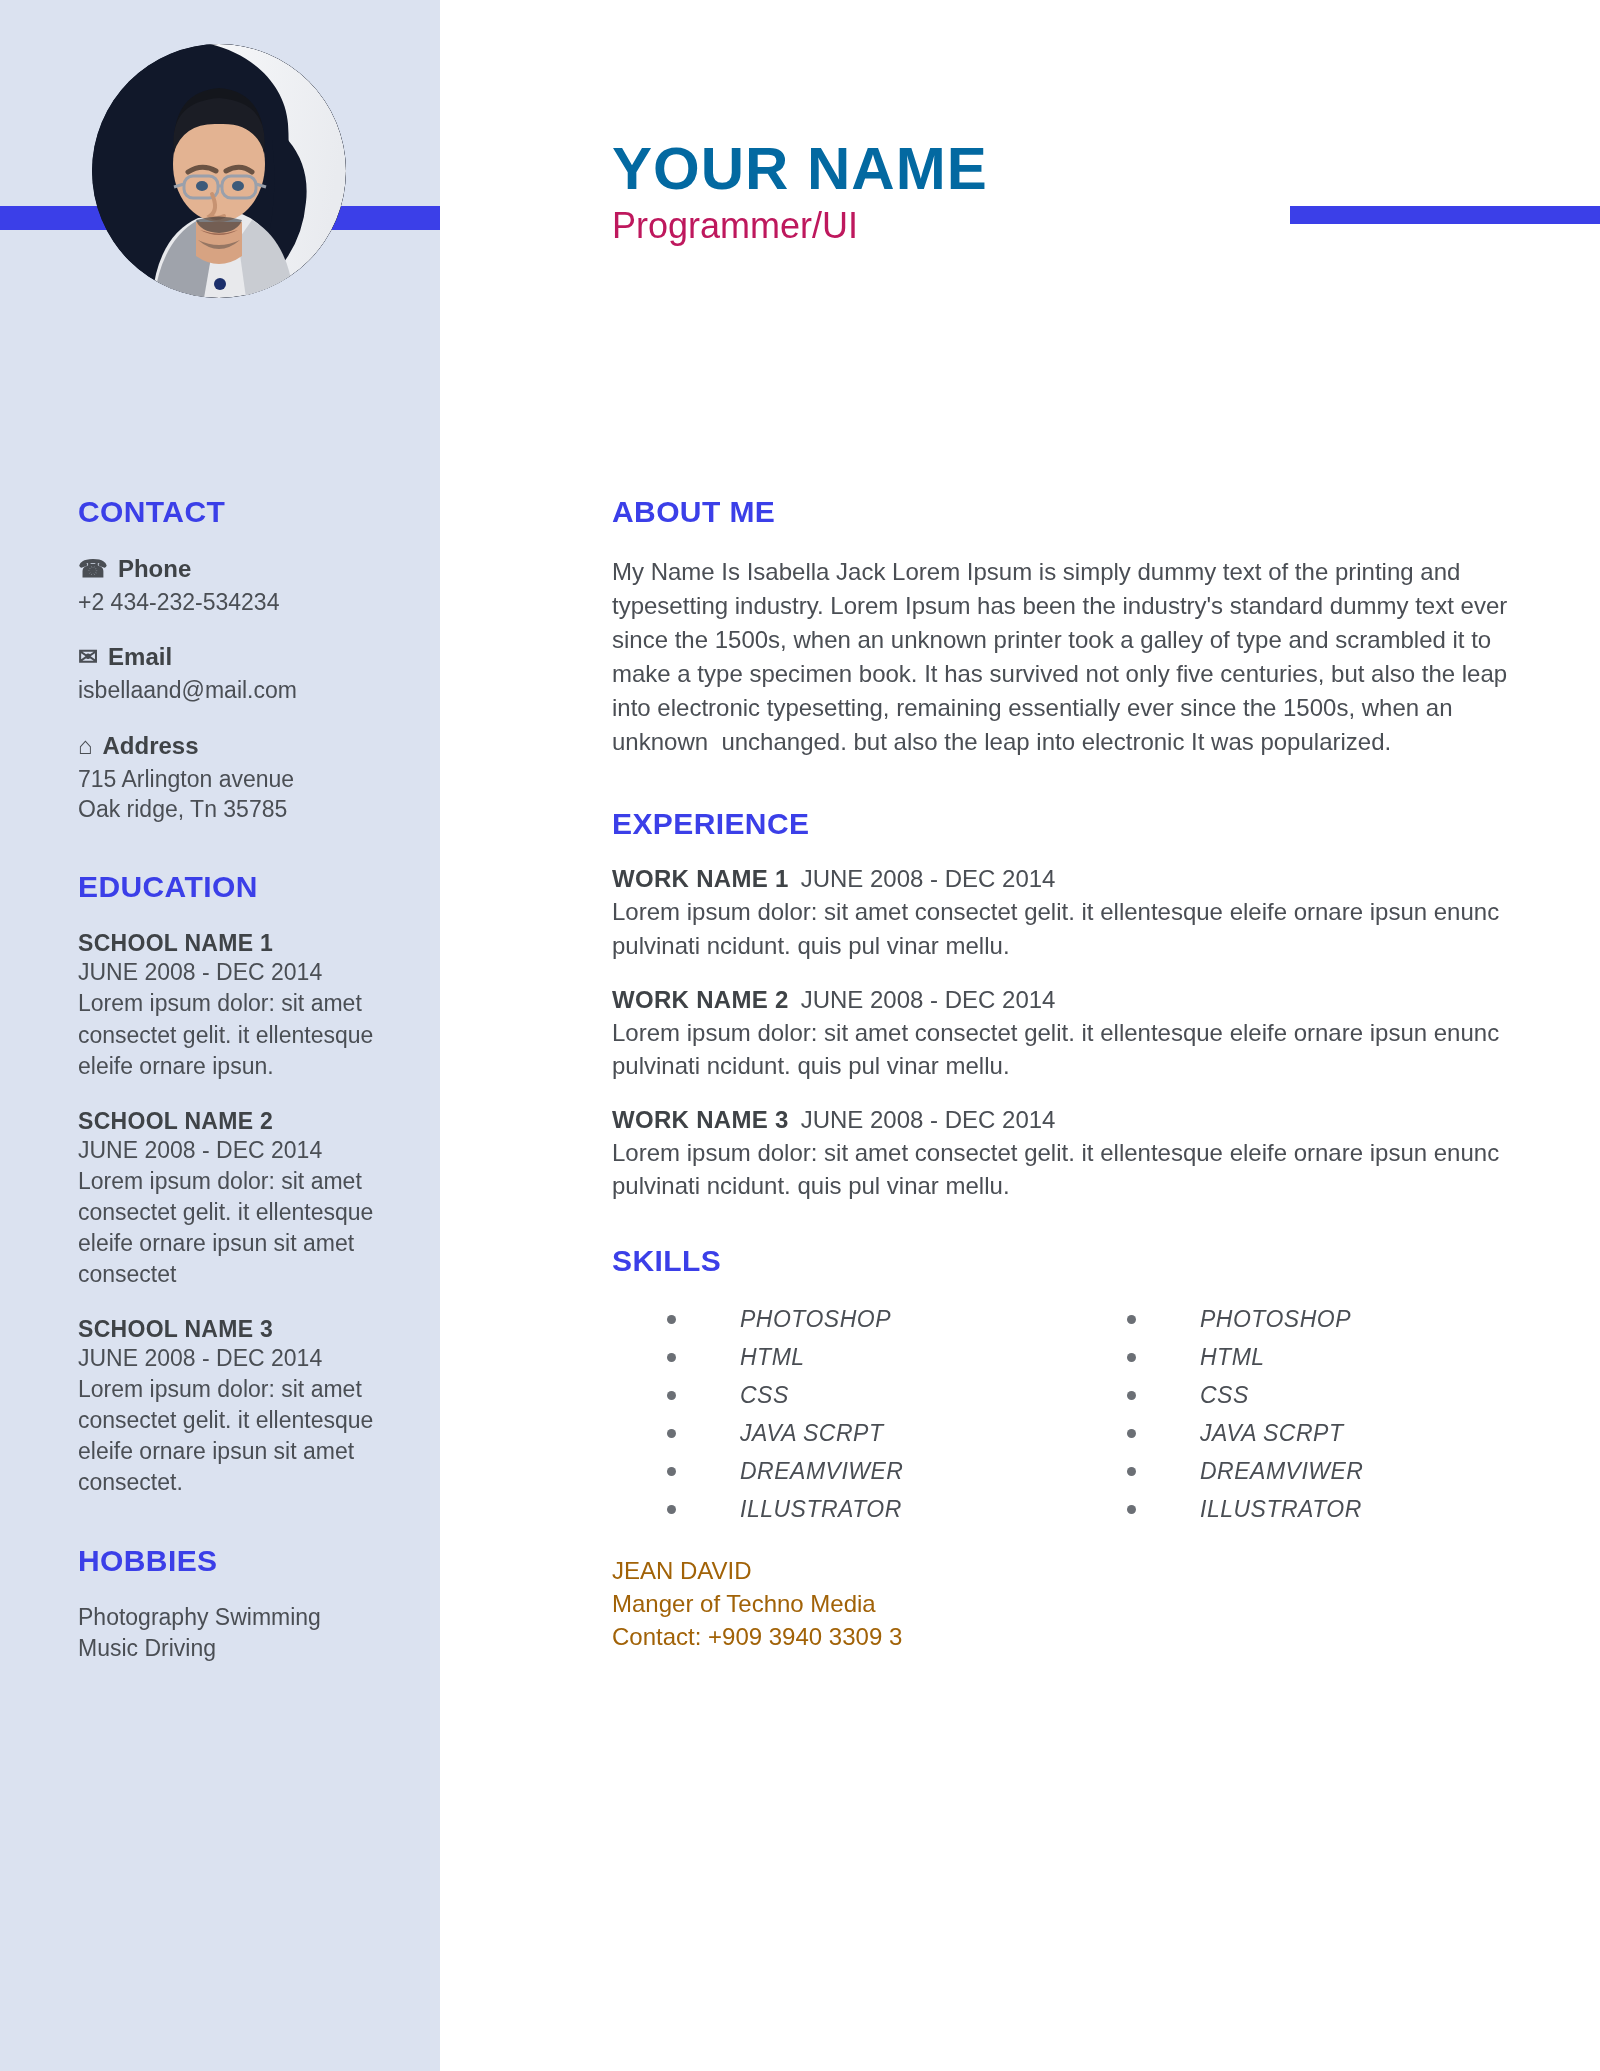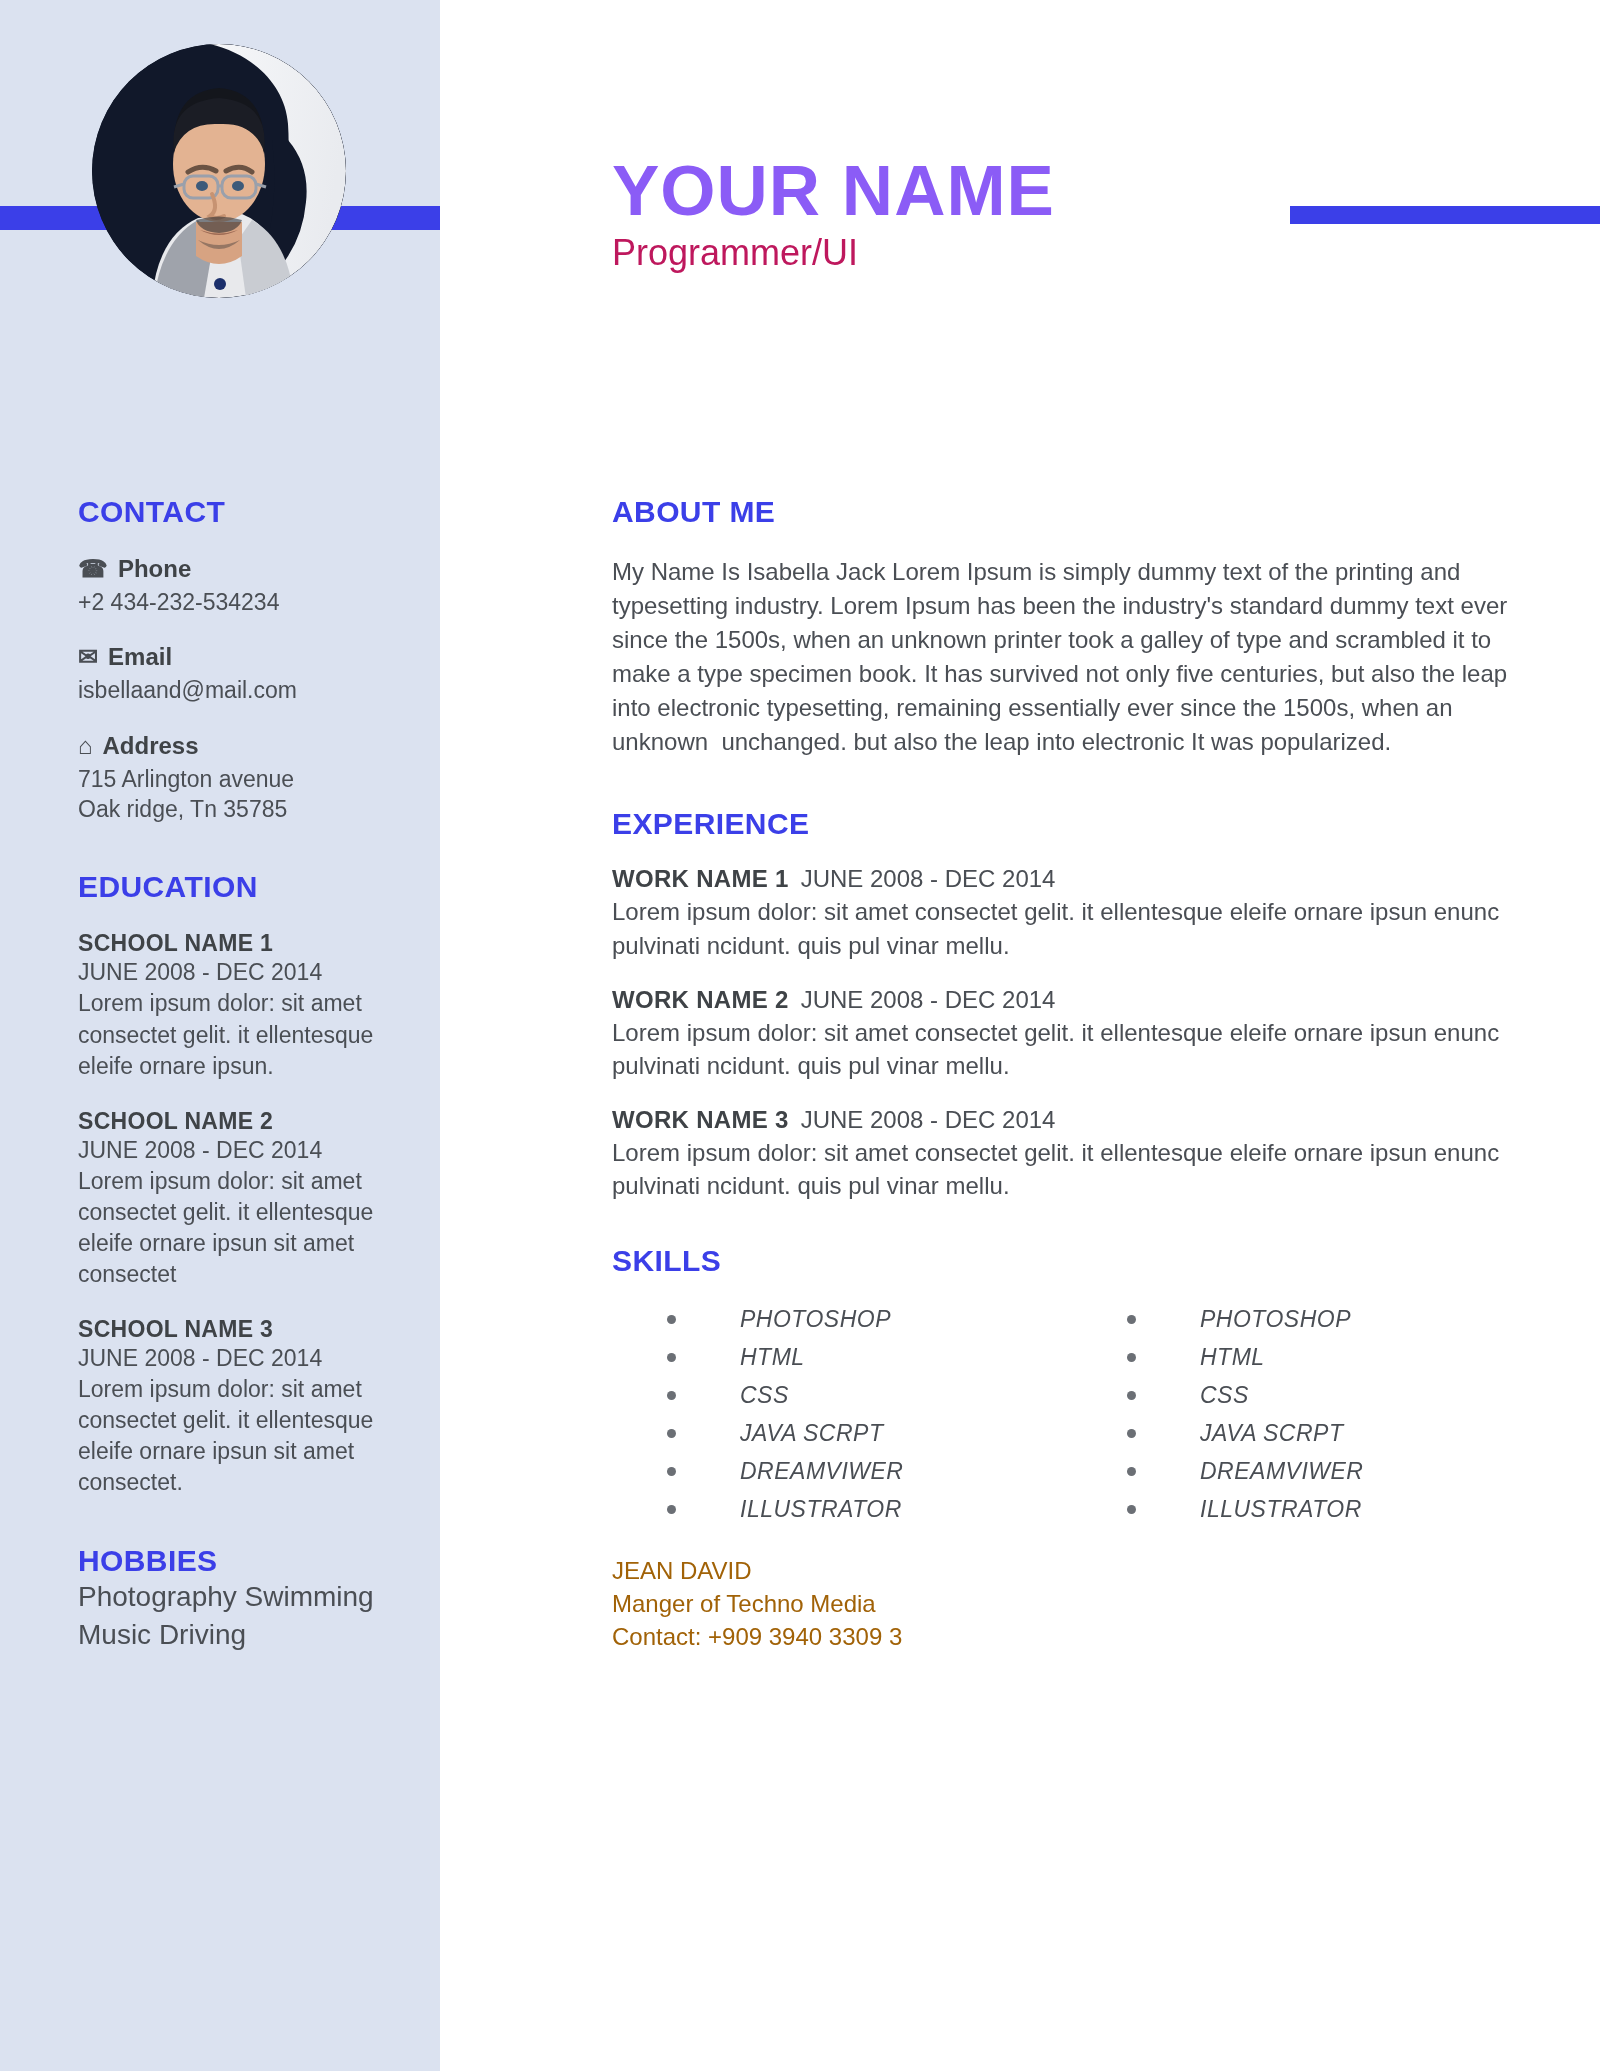--- a/index.html
+++ b/index.html
@@ -40,27 +40,26 @@
     background: #101828;
   }
   .avatar svg { display: block; width: 254px; height: 254px; }
 
   
   .header-block {
     position: absolute; left: 612px; top: 140px;
     width: 700px;
   }
   .name {
-    font-size: 71px;
+    font-size: 60px;
     font-weight: bold;
     letter-spacing: 1px;
-    color: #8b5cf6;
+    color: #0369a1;
     line-height: 0.95;
     white-space: nowrap;
-    margin-top: 17px;
   }
   .role {
     margin-top: 8px;
     font-size: 36px;
     color: #be185d;
     font-weight: normal;
   }
 
   
   .sec-head {
@@ -103,23 +102,24 @@
     font-weight: bold;
     color: #3f4347;
     letter-spacing: 0.3px;
   }
   .edu-date, .edu-desc {
     font-size: 23px;
     color: #4a4e54;
     line-height: 1.35;
   }
   .hobbies-text {
-    font-size: 28px;
+    font-size: 23px;
     color: #4a4e54;
     line-height: 1.35;
+    margin-top: 24px;
   }
 
   
   .main {
     position: absolute; left: 612px; top: 495px;
     width: 920px;
     color: #4a4e54;
   }
   .about-text {
     margin-top: 26px;

